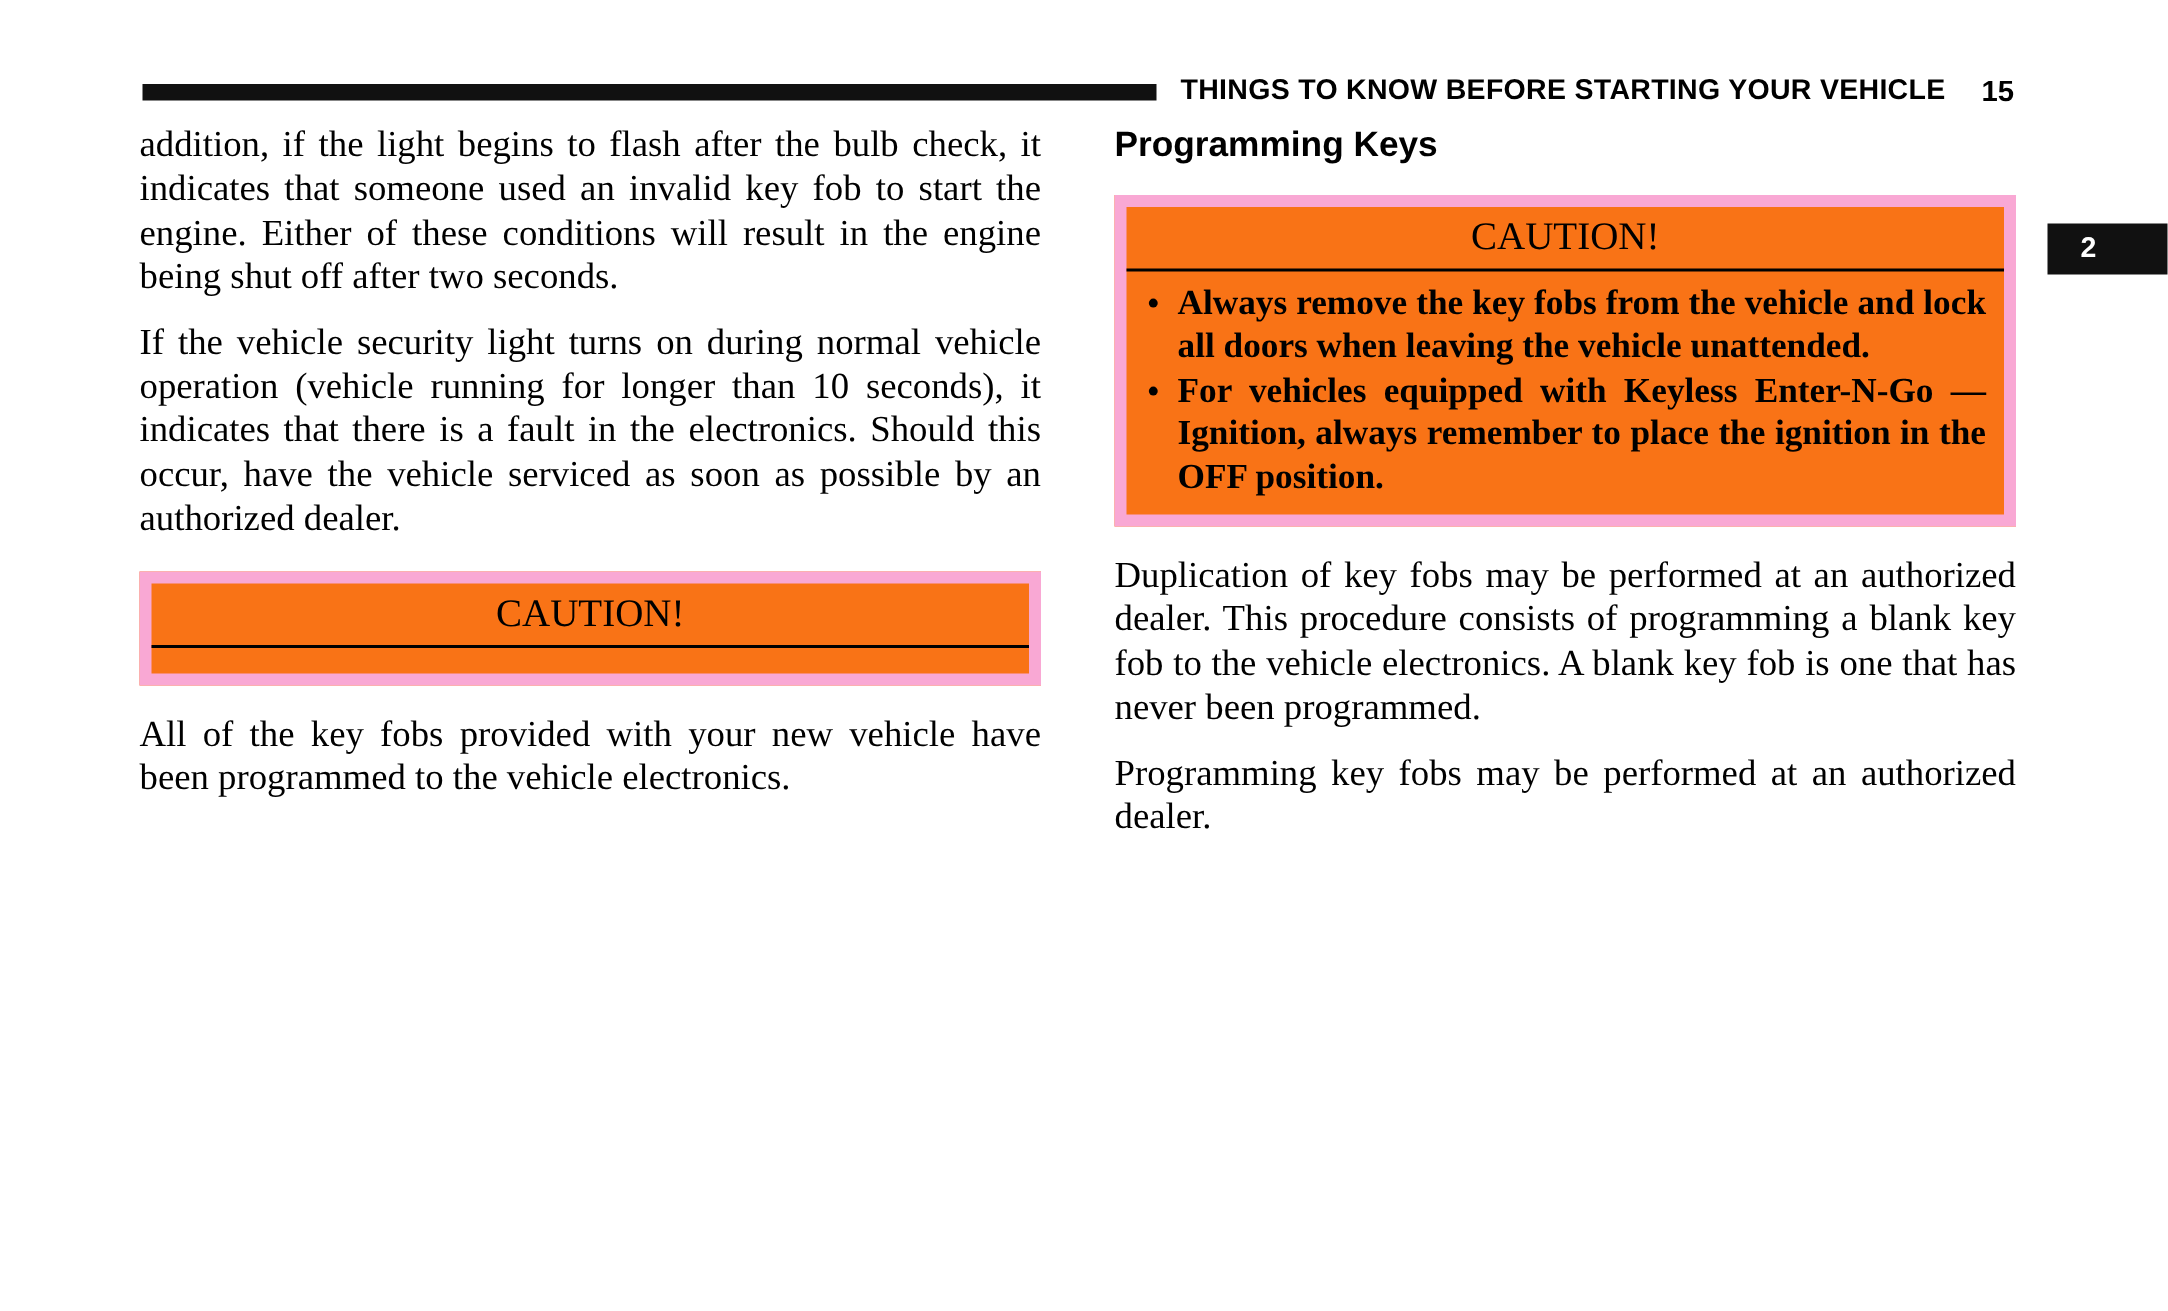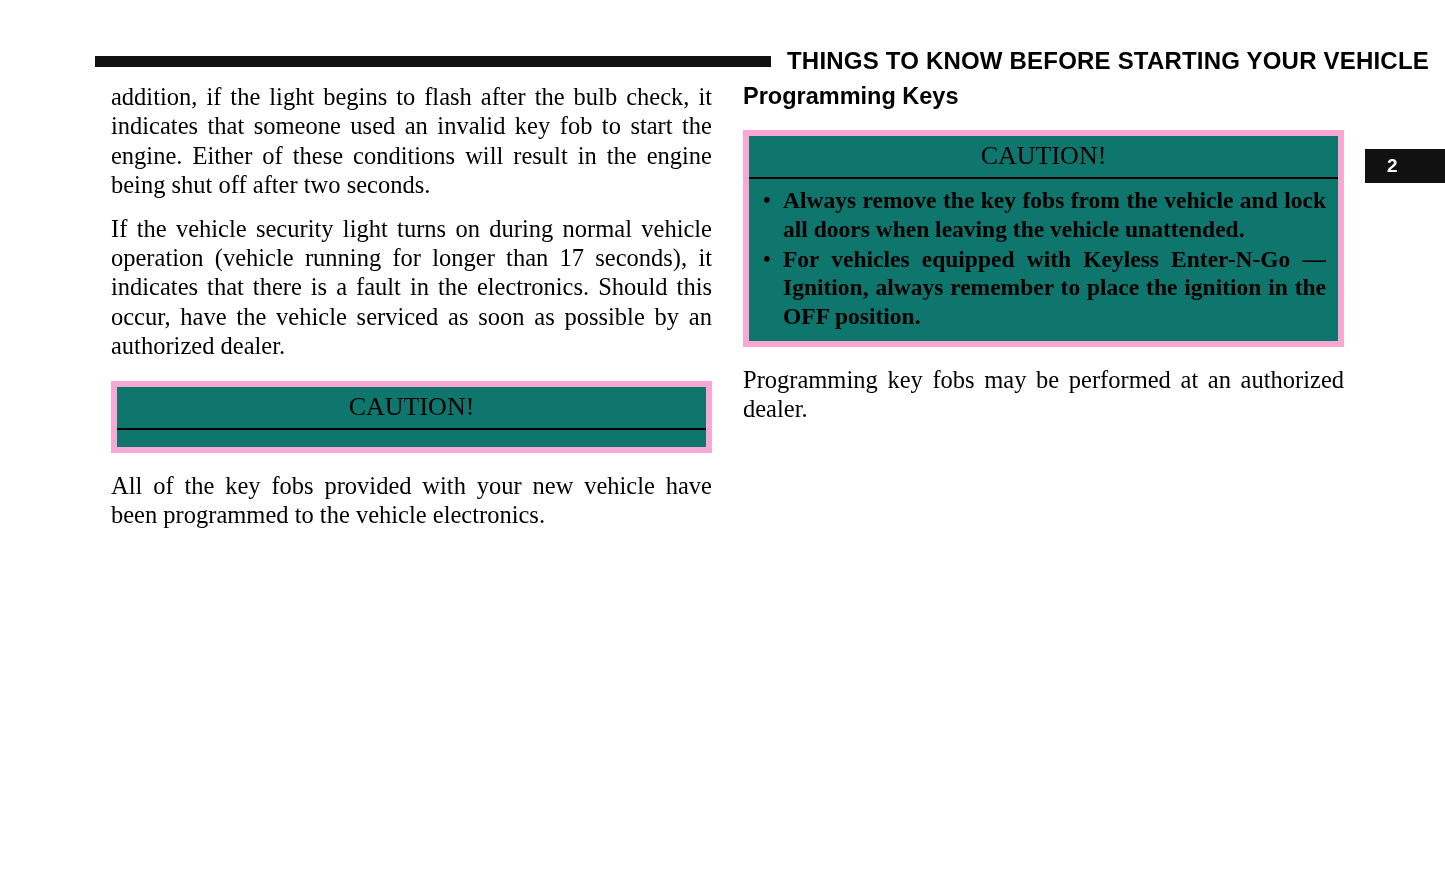--- a/index.html
+++ b/index.html
@@ -36,21 +36,21 @@
   .header-rule {
     width: 676px;
     height: 11px;
     background: #111111;
     margin-right: 16px;
     flex: none;
   }
   .header-title {
     font-family: "Liberation Sans", sans-serif;
     font-weight: bold;
-    font-size: 24px;
+    font-size: 19px;
     letter-spacing: 0.2px;
     white-space: nowrap;
     color: #000;
   }
   .header-pageno {
     font-family: "Liberation Sans", sans-serif;
     font-weight: bold;
     font-size: 19.5px;
     margin-left: 24px;
     color: #000;
@@ -74,21 +74,21 @@
     padding-left: 22px;
     box-sizing: border-box;
   }
 
   
   .col {
     position: absolute;
     top: 82px;
     width: 601px;
   }
-  .col-left { left: 111px; }
+  .col-left { left: 93px; }
   .col-right { left: 743px; }
 
   p {
     margin: 0 0 0 0;
     font-size: 24.5px;
     line-height: 29.4px;
     text-align: justify;
     text-justify: inter-word;
     hyphens: manual;
   }
@@ -98,25 +98,25 @@
     font-family: "Liberation Sans", sans-serif;
     font-weight: bold;
     font-size: 23.5px;
     line-height: 28px;
     margin: 0 0 8px 0;
   }
   .sec-head.spaced { margin-top: 22px; }
 
   
   .caution {
-    border: 6px solid #f9a8d4;
+    border: 8px solid #f9a8d4;
     box-sizing: border-box;
     margin-top: 20px;
     margin-bottom: 18px;
-    background: #0f766e;
+    background: #f97316;
   }
   .caution-title {
     text-align: center;
     font-size: 26px;
     line-height: 30px;
     padding: 5px 0 6px 0;
     border-bottom: 2px solid #000;
     font-family: "Liberation Serif", serif;
   }
   .caution-body {
@@ -156,21 +156,21 @@
     <div class="header-title">THINGS TO KNOW BEFORE STARTING YOUR VEHICLE</div>
     <div class="header-pageno">15</div>
   </div>
 
   <div class="chapter-tab">2</div>
 
   <div class="col col-left">
 
     <p class="body">addition, if the light begins to flash after the bulb check, it indicates that someone used an invalid key fob to start the engine. Either of these conditions will result in the engine being shut off after two seconds.</p>
 
-    <p class="body">If the vehicle security light turns on during normal vehicle operation (vehicle running for longer than 17 seconds), it indicates that there is a fault in the electronics. Should this occur, have the vehicle serviced as soon as possible by an authorized dealer.</p>
+    <p class="body">If the vehicle security light turns on during normal vehicle operation (vehicle running for longer than 10 seconds), it indicates that there is a fault in the electronics. Should this occur, have the vehicle serviced as soon as possible by an authorized dealer.</p>
 
     <div class="caution">
       <div class="caution-title">CAUTION!</div>
       <div class="caution-body">
         <ul class="caution-list">
         </ul>
       </div>
     </div>
 
     <p class="body">All of the key fobs provided with your new vehicle have been programmed to the vehicle electronics.</p>
@@ -184,19 +184,20 @@
     <div class="caution">
       <div class="caution-title">CAUTION!</div>
       <div class="caution-body">
         <ul class="caution-list">
           <li>Always remove the key fobs from the vehicle and lock all doors when leaving the vehicle unattended.</li>
           <li>For vehicles equipped with Keyless Enter-N-Go — Ignition, always remember to place the ignition in the OFF position.</li>
         </ul>
       </div>
     </div>
 
+    <p class="body">Duplication of key fobs may be performed at an authorized dealer. This procedure consists of programming a blank key fob to the vehicle electronics. A blank key fob is one that has never been programmed.</p>
 
 
 
     <p class="body">Programming key fobs may be performed at an authorized dealer.</p>
   </div>
 
 </div>
 
 </body></html>

